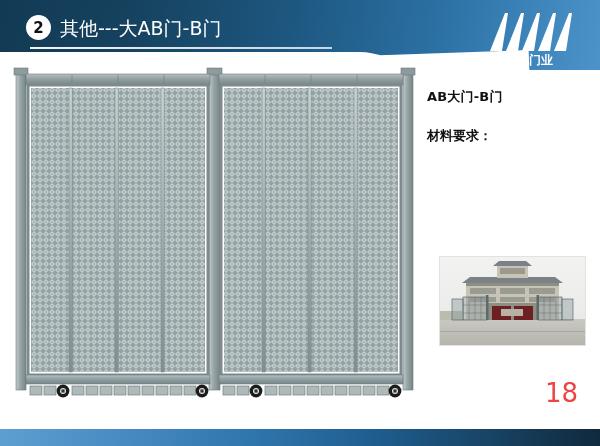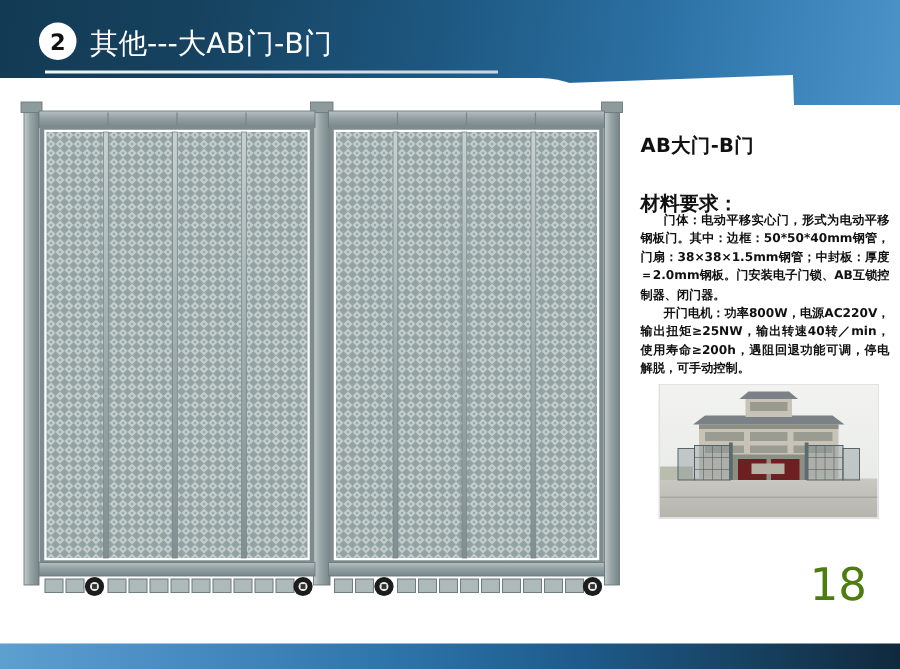--- a/index.html
+++ b/index.html
@@ -66,41 +66,55 @@
 
   
   .photo-wrap{
     position:absolute;left:440px;top:257px;width:145px;height:88px;background:#fff;
     box-shadow:0 0 0 1px #e2e2e2;
   }
   .photo-svg{display:block;}
 
   
   .page-num{
-    position:absolute;right:22px;bottom:38px;font-size:30px;color:#4d7c0f;
+    position:absolute;right:22px;bottom:38px;font-size:26px;color:#ef4444;
     font-family:"DejaVu Sans","Liberation Sans",sans-serif;
   }
   .footer-bar{
     position:absolute;left:0;bottom:0;width:600px;height:17px;
     background:linear-gradient(90deg,#5e9fd0 0%,#4a8dc4 18%,#2f76ad 42%,#1e5b8c 64%,#17405f 84%,#10293d 100%);
   }
 </style>
 </head>
 <body>
 
 <div class="page">
 
   <div class="header">
     <div class="header-curve"></div>
     <div class="header-curve2"></div>
 
     <div class="num-badge">2</div>
     <div class="title-text">其他---大AB门-B门</div>
     <div class="title-rule"></div>
 
+    <div class="logo">
+      <svg width="98" height="62" viewBox="0 0 98 62" xmlns="http://www.w3.org/2000/svg">
+        <g fill="#ffffff">
+          <path d="M10 46 L25 8 L28 8 L22 46 Z"></path>
+          <path d="M26 46 L41 8 L44 8 L38 46 Z"></path>
+          <path d="M42 46 L57 8 L60 8 L54 46 Z"></path>
+          <path d="M58 46 L73 8 L76 8 L70 46 Z"></path>
+          <path d="M74 46 L89 8 L92 8 L86 46 Z"></path>
+        </g>
+        <g fill="#ffffff" font-family="DejaVu Sans, sans-serif" font-size="12" font-weight="bold">
+          <text x="49" y="59" text-anchor="middle">五加门业</text>
+        </g>
+      </svg>
+    </div>
   </div>
 
   <div class="gate-area">
     <svg class="gate-svg" width="412" height="340" viewBox="0 0 412 340" xmlns="http://www.w3.org/2000/svg">
       <defs>
 
         <pattern id="mesh" width="6" height="6" patternUnits="userSpaceOnUse">
           <rect width="6" height="6" fill="#c3cdcd"></rect>
           <path d="M0 3 L3 0 L6 3 L3 6 Z" fill="#93a2a3"></path>
           <path d="M0 0 L1 0 L0 1 Z M6 0 L6 1 L5 0 Z M0 6 L0 5 L1 6 Z M6 6 L5 6 L6 5 Z" fill="#93a2a3"></path>
@@ -217,24 +231,20 @@
           <circle cx="385" cy="331" r="6.4" fill="#1c1c1c"></circle>
           <circle cx="385" cy="331" r="3" fill="#e8eaea"></circle>
           <rect x="383.4" y="329.4" width="3.2" height="3.2" fill="#333"></rect>
         </g>
       </g>
     </svg>
   </div>
 
   <div class="doc-title">AB大门-B门</div>
   <div class="spec-head">材料要求：</div>
-  <div class="spec-body">
-    <p class="indent">门体：电动平移实心门，形式为电动平移钢板门。其中：边框：50*50*40mm钢管，门扇：38×38×1.5mm钢管；中封板：厚度＝2.0mm钢板。门安装电子门锁、AB互锁控制器、闭门器。</p>
-    <p class="indent">开门电机：功率800W，电源AC220V，输出扭矩≥25NW，输出转速40转／min，使用寿命≥200h，遇阻回退功能可调，停电解脱，可手动控制。</p>
-  </div>
 
   <div class="photo-wrap">
     <svg class="photo-svg" width="145" height="88" viewBox="0 0 145 88" xmlns="http://www.w3.org/2000/svg">
       <defs>
         <linearGradient id="skyg" x1="0" y1="0" x2="0" y2="1">
           <stop offset="0%" stop-color="#f2f3f1"></stop>
           <stop offset="100%" stop-color="#e6e8e4"></stop>
         </linearGradient>
         <linearGradient id="groundg" x1="0" y1="0" x2="0" y2="1">
           <stop offset="0%" stop-color="#c9c8c2"></stop>

